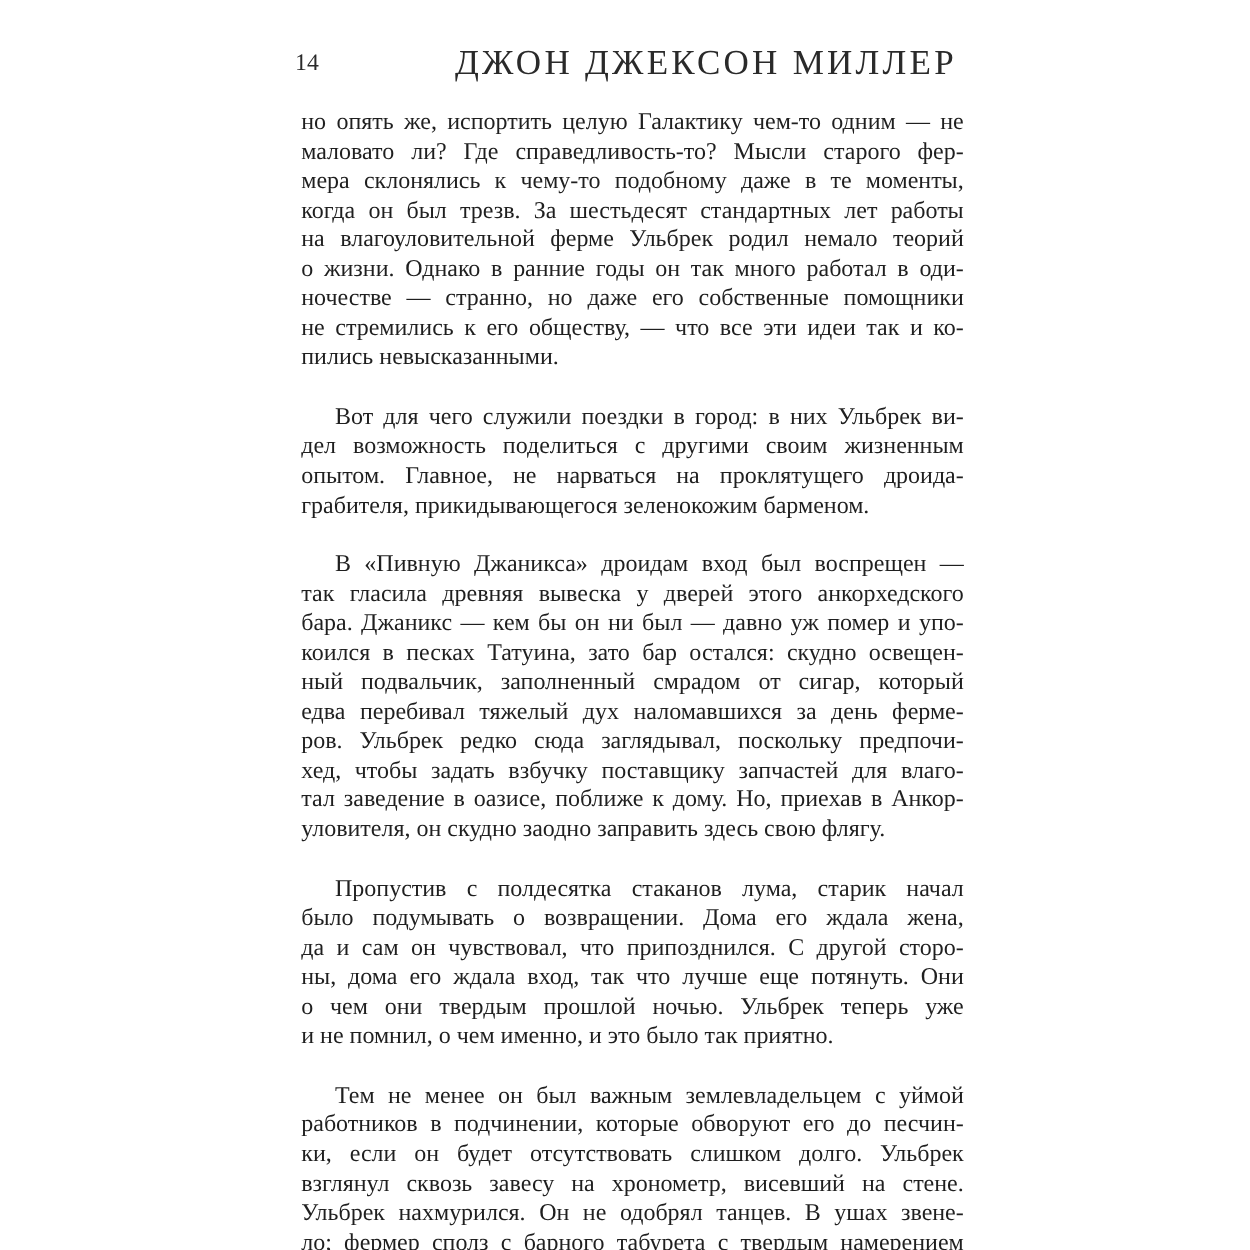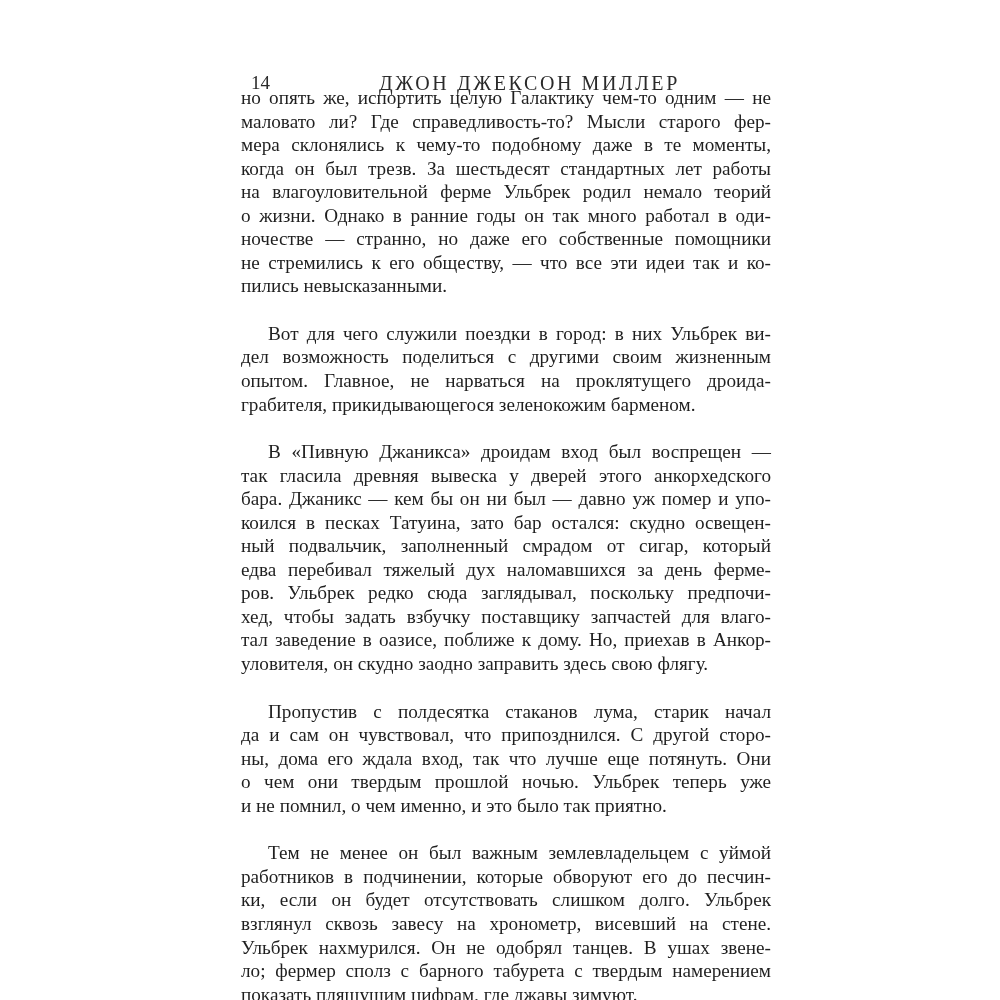--- a/index.html
+++ b/index.html
@@ -14,38 +14,37 @@
     position: relative;
     width: 1000px;
     height: 1000px;
     background: #ffffff;
     color: #1d1d1d;
     font-family: "Liberation Serif", "DejaVu Serif", serif;
   }
   .running-head {
     position: absolute;
     top: 37px;
-    left: 251px;
+    left: 236px;
     width: 530px;
     height: 28px;
-    margin-top: 32px;
   }
   .page-number {
     position: absolute;
     left: 0;
     top: 0;
     font-size: 19px;
     line-height: 28px;
     color: #2a2a2a;
   }
   .running-title {
     position: absolute;
     left: 128px;
     top: 0;
-    font-size: 20px;
+    font-size: 28px;
     line-height: 28px;
     letter-spacing: 2.6px;
     color: #2a2a2a;
     white-space: nowrap;
   }
   .text-block {
     position: absolute;
     top: 86px;
     left: 241px;
     width: 530px;
@@ -95,20 +94,21 @@
       <span class="line">так гласила древняя вывеска у дверей этого анкорхедского</span>
       <span class="line">бара. Джаникс — кем бы он ни был — давно уж помер и упо-</span>
       <span class="line">коился в песках Татуина, зато бар остался: скудно освещен-</span>
       <span class="line">ный подвальчик, заполненный смрадом от сигар, который</span>
       <span class="line">едва перебивал тяжелый дух наломавшихся за день ферме-</span>
       <span class="line">ров. Ульбрек редко сюда заглядывал, поскольку предпочи-</span>
       <span class="line">хед, чтобы задать взбучку поставщику запчастей для влаго-</span>
       <span class="line">тал заведение в оазисе, поближе к дому. Но, приехав в Анкор-</span>
       <span class="line last">уловителя, он скудно заодно заправить здесь свою флягу.</span>
       <span class="line indent">Пропустив с полдесятка стаканов лума, старик начал</span>
+      <span class="line">было подумывать о возвращении. Дома его ждала жена,</span>
       <span class="line">да и сам он чувствовал, что припозднился. С другой сторо-</span>
       <span class="line">ны, дома его ждала вход, так что лучше еще потянуть. Они</span>
       <span class="line">о чем они твердым прошлой ночью. Ульбрек теперь уже</span>
       <span class="line last">и не помнил, о чем именно, и это было так приятно.</span>
       <span class="line indent">Тем не менее он был важным землевладельцем с уймой</span>
       <span class="line">работников в подчинении, которые обворуют его до песчин-</span>
       <span class="line">ки, если он будет отсутствовать слишком долго. Ульбрек</span>
       <span class="line">взглянул сквозь завесу на хронометр, висевший на стене.</span>
       <span class="line">Ульбрек нахмурился. Он не одобрял танцев. В ушах звене-</span>
       <span class="line">ло; фермер сполз с барного табурета с твердым намерением</span>

